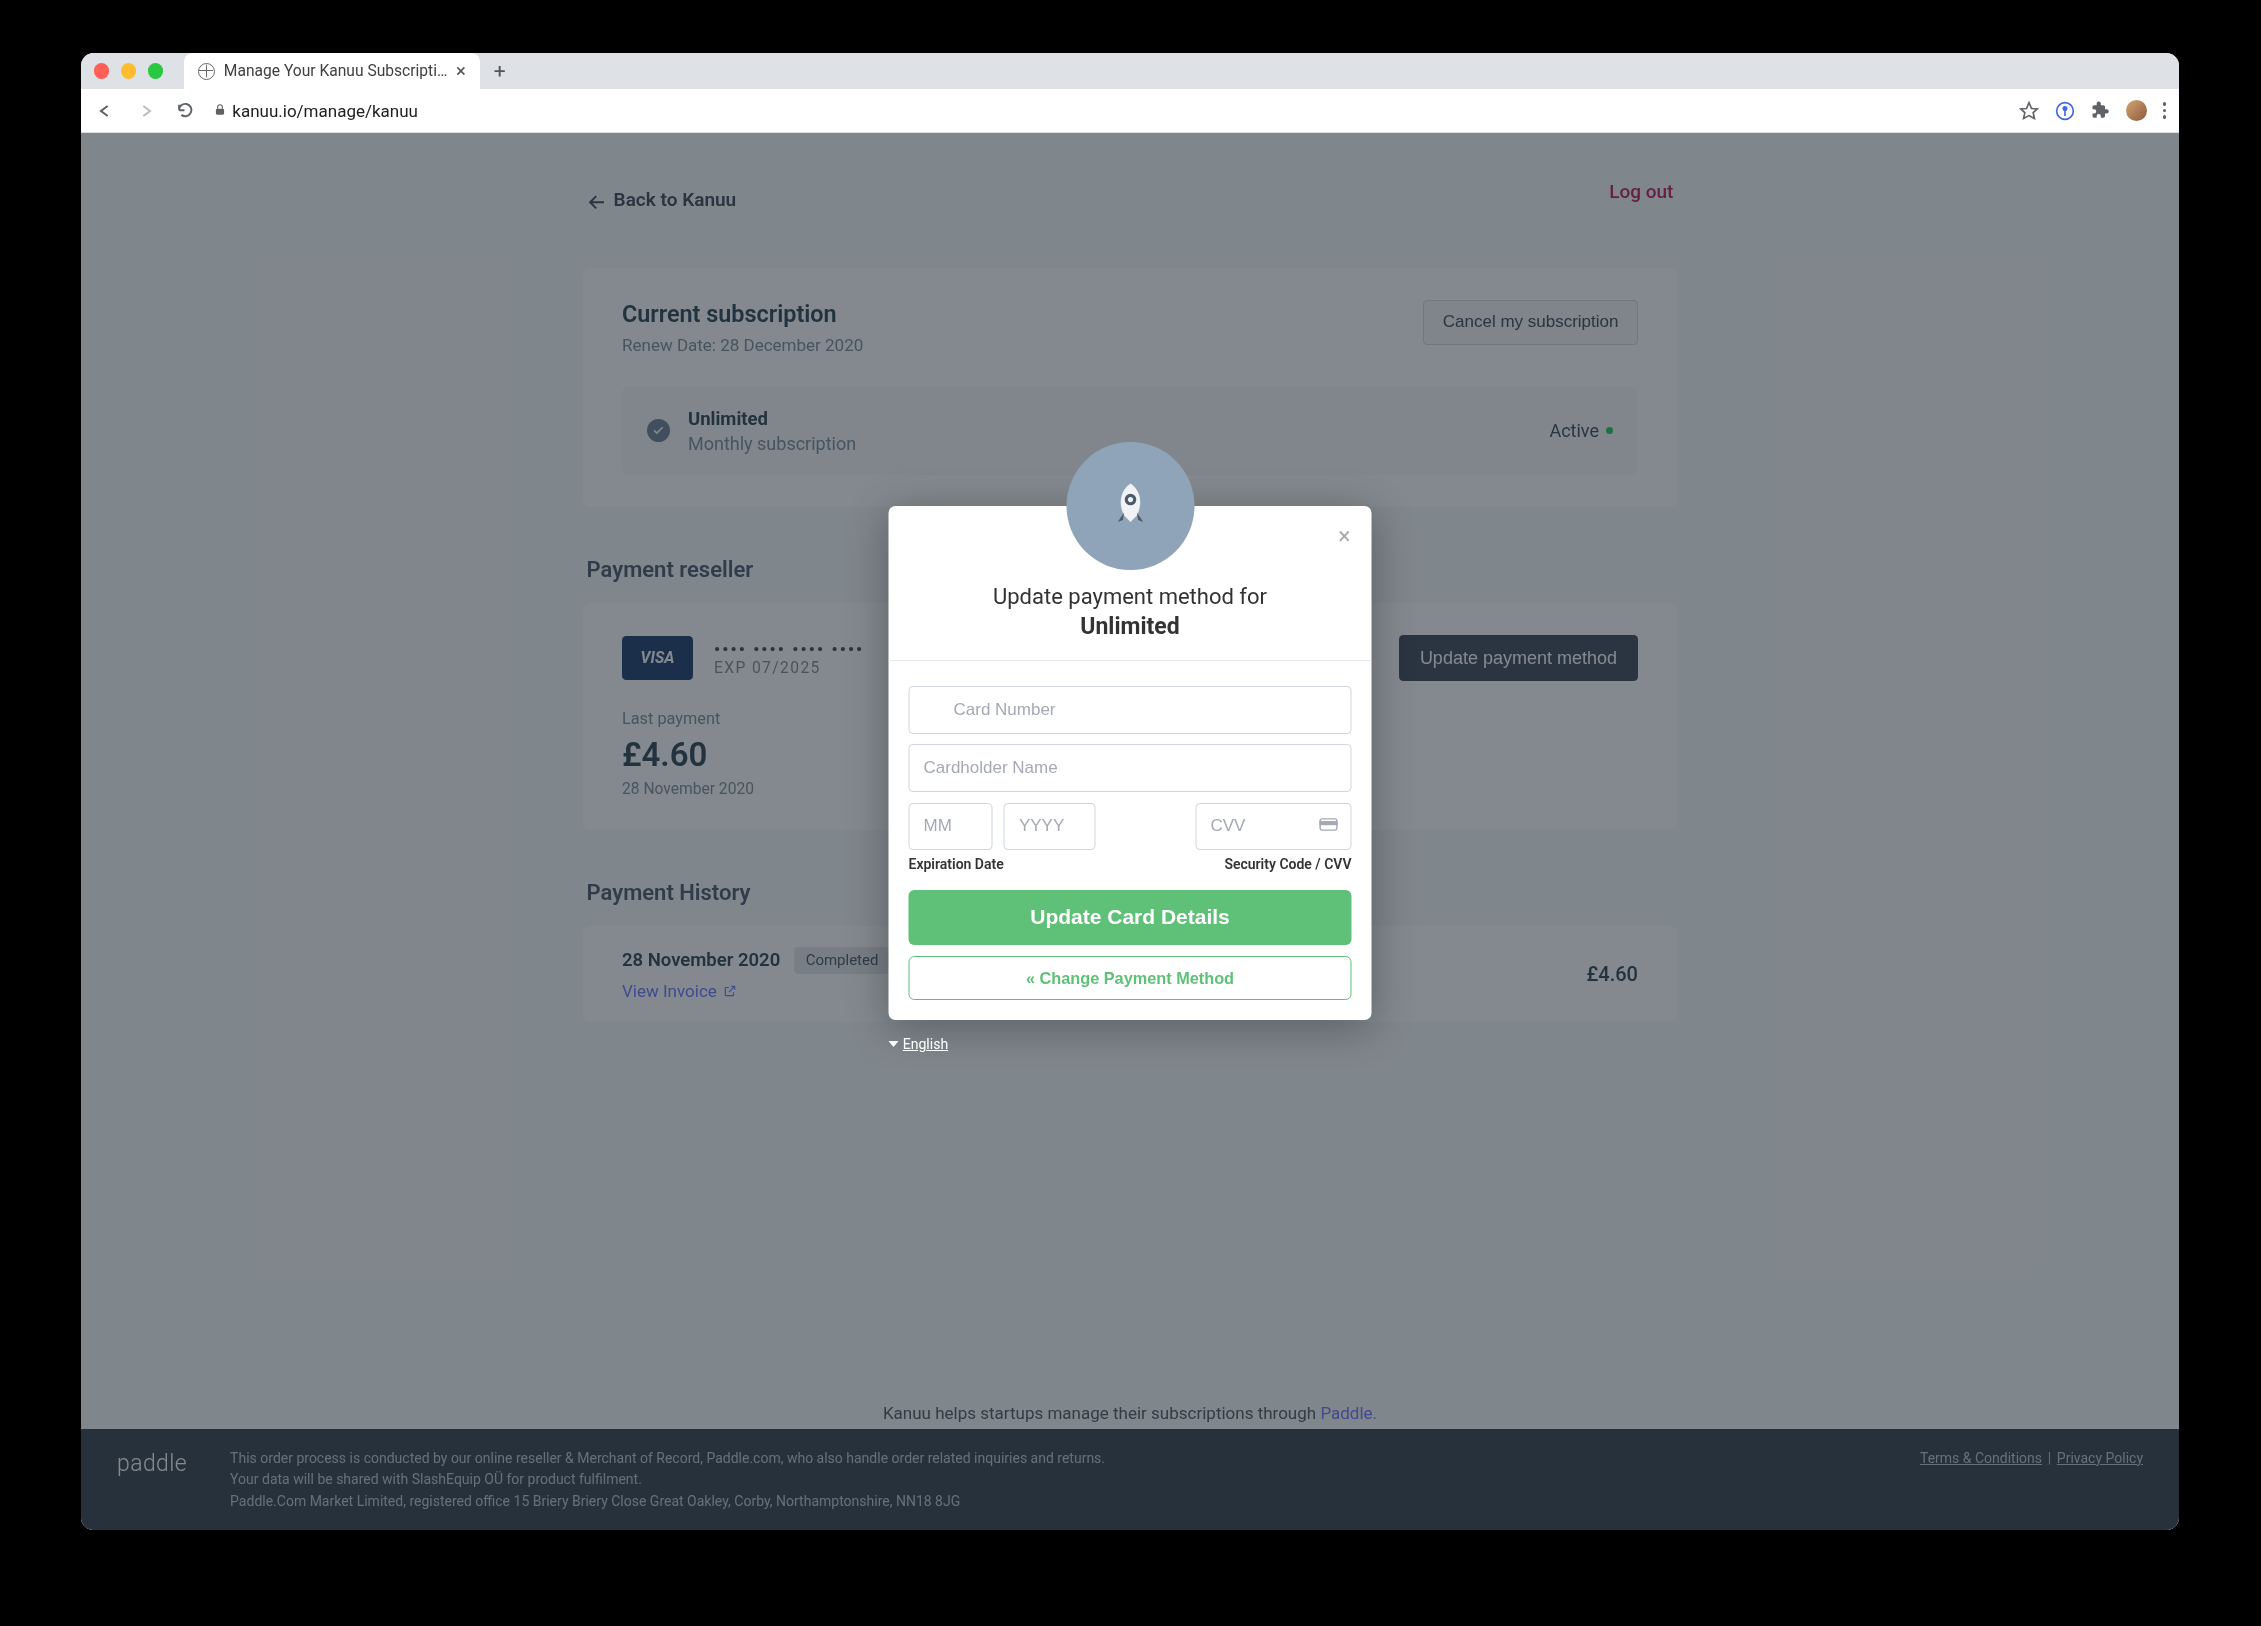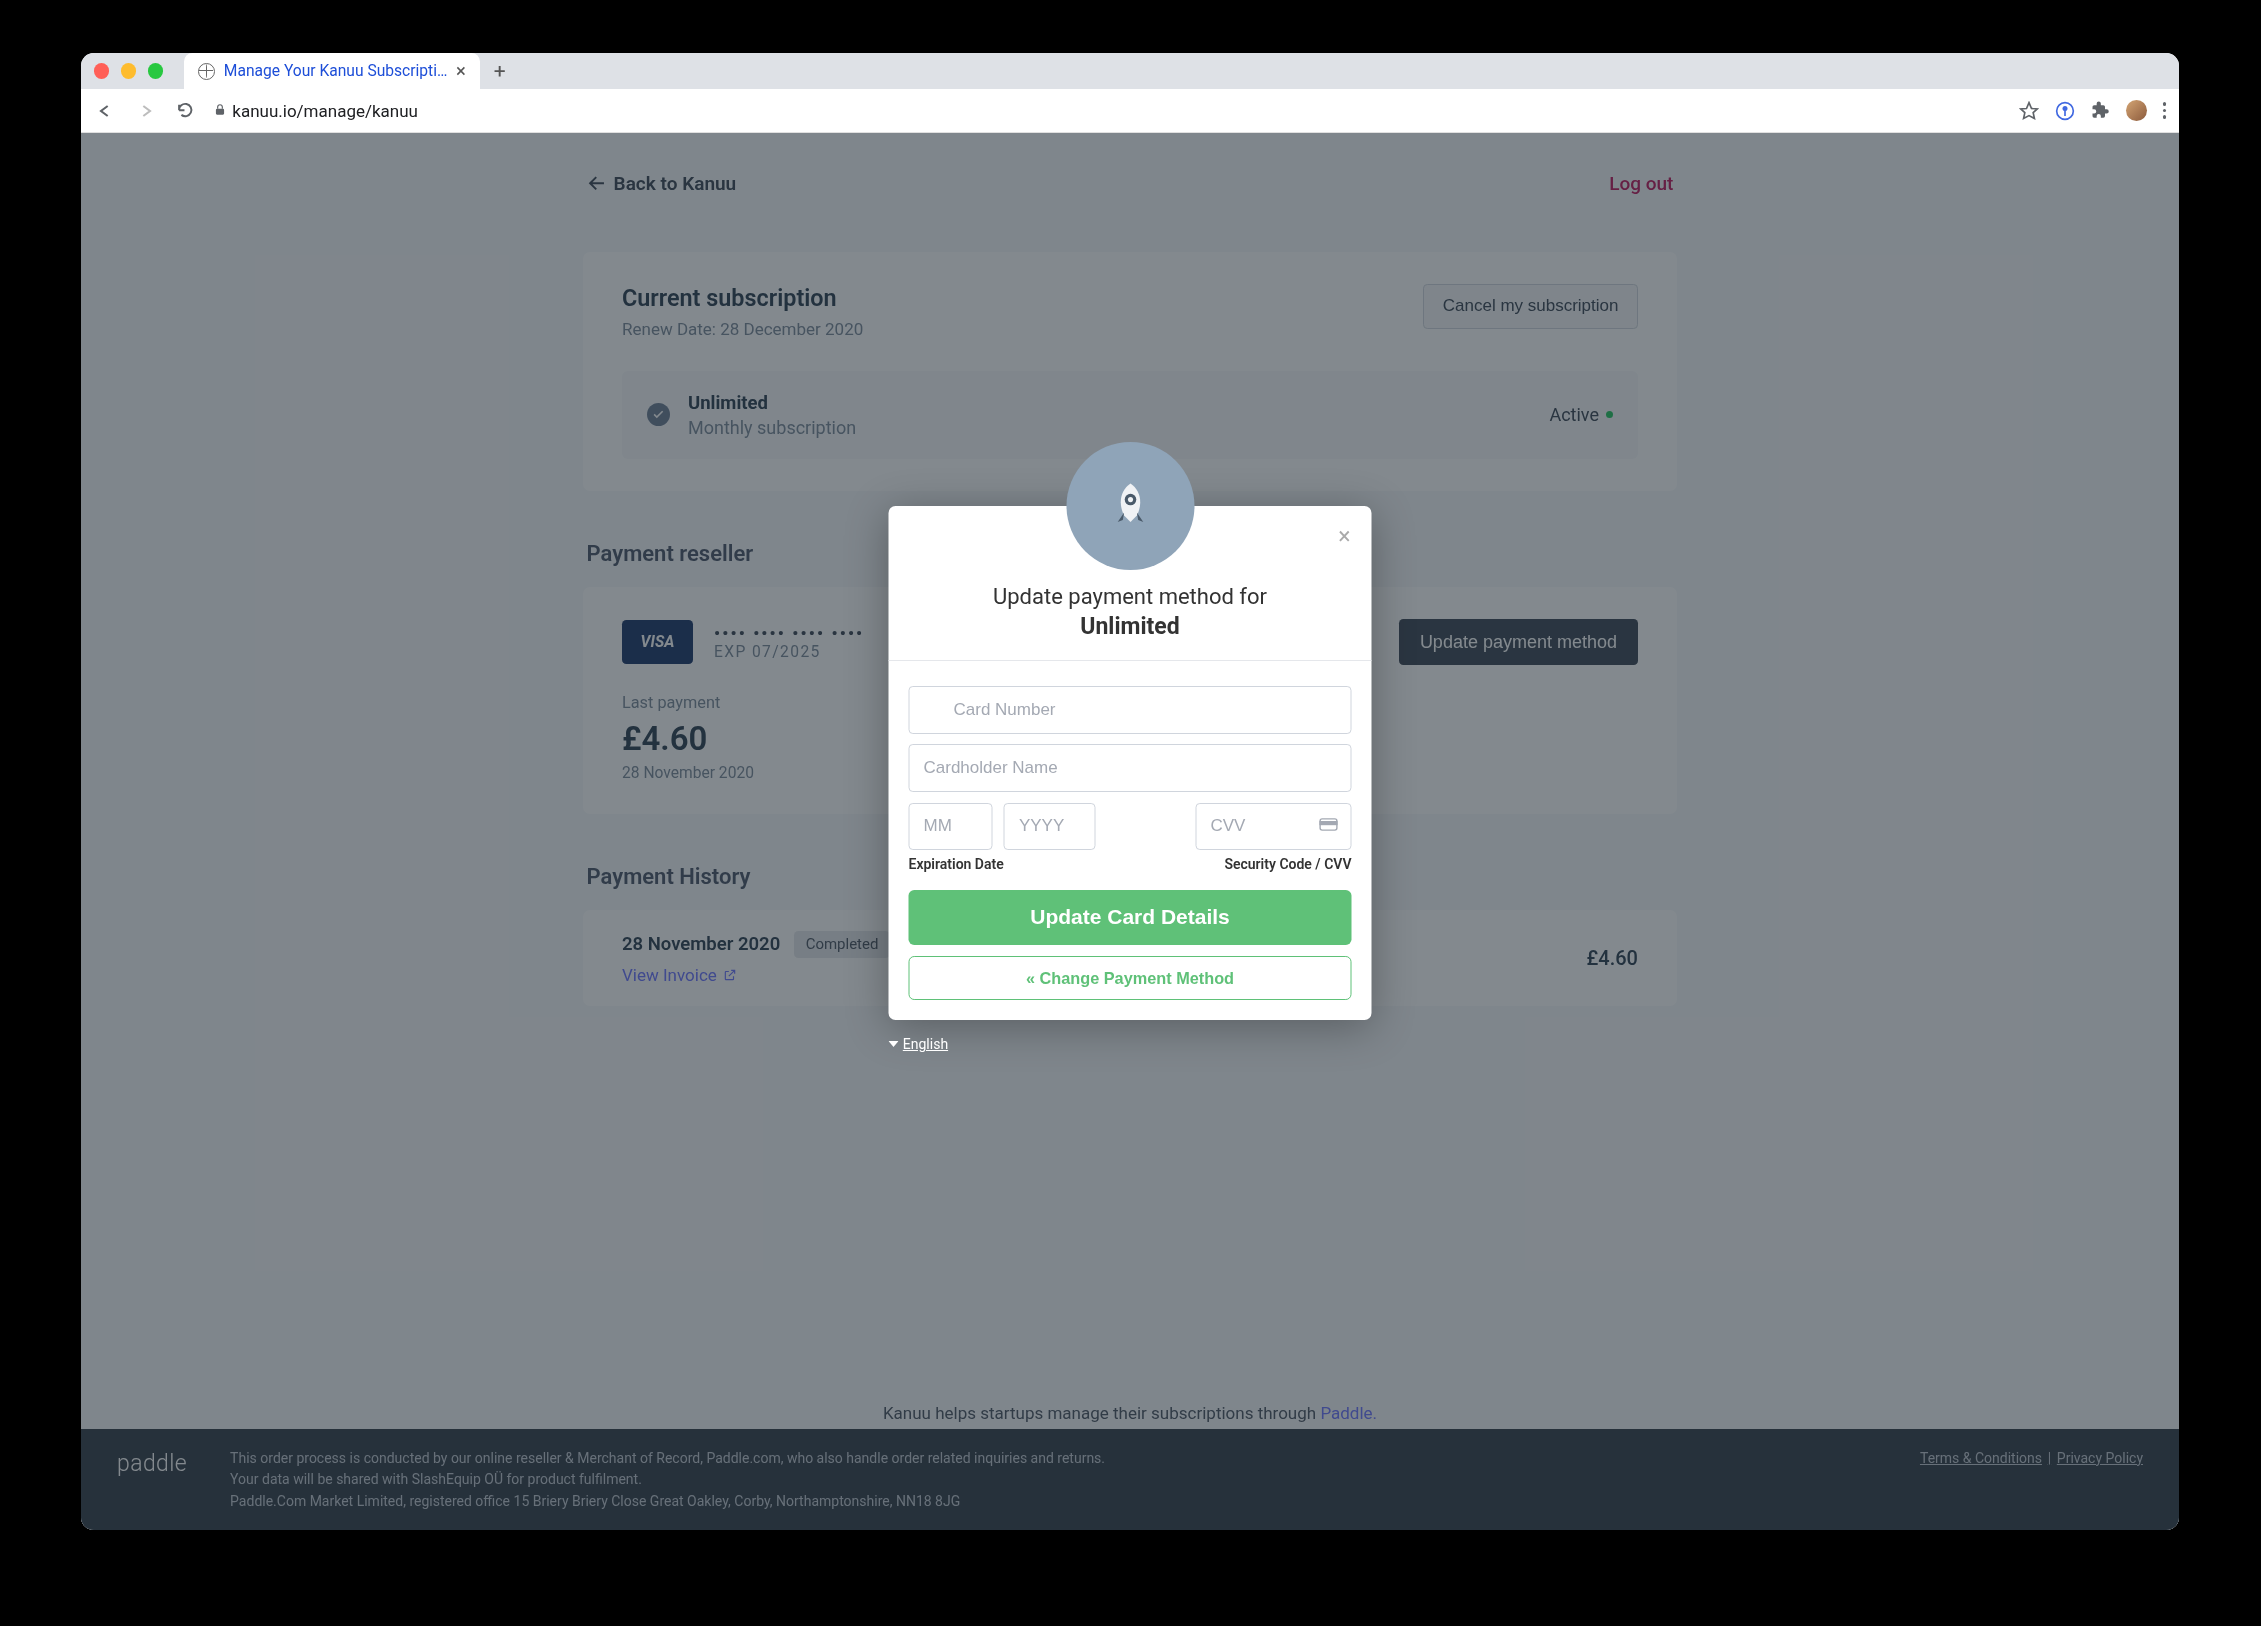--- a/index.html
+++ b/index.html
@@ -6,40 +6,40 @@
 body { font-family: -apple-system, BlinkMacSystemFont, "Segoe UI", Roboto, sans-serif; background: #000; width: 2261px; height: 1626px; overflow: hidden; }
 .viewport { position: absolute; left: 81px; top: 53px; width: 2098px; height: 1477px; background: #f1f3f4; border-radius: 12.8px; overflow: hidden; }
 .tab-bar { height: 36px; background: #dee1e6; display: flex; align-items: center; padding-left: 12.8px; }
 .traffic-lights { display: flex; gap: 11.4px; margin-right: 21px; }
 .circle { width: 15.6px; height: 15.6px; border-radius: 50%; }
 .circle.red { background: #ff5f57; } .circle.yellow { background: #febc2e; } .circle.green { background: #28c840; }
 .tab { display: flex; align-items: center; gap: 8.5px; background: #fff; height: 36px; padding: 0 14px; border-radius: 8.5px 8.5px 0 0; min-width: 277px; }
 .tab .globe { width: 17px; height: 17px; border: 1.4px solid #666; border-radius: 50%; position: relative; }
 .tab .globe::before { content: ""; position: absolute; top: 0; left: 6.4px; width: 1.4px; height: 14px; background: #666; border-radius: 50%; }
 .tab .globe::after { content: ""; position: absolute; top: 6.4px; left: 0; width: 14px; height: 1.4px; background: #666; }
-.tab-title { font-size: 15.6px; color: #1d4ed8; text-align: right; }
+.tab-title { font-size: 15.6px; color: #404040; text-align: right; }
 .tab-close { margin-left: auto; font-size: 18.5px; color: #555; cursor: pointer; }
 .tab-new { margin-left: 14px; font-size: 21px; color: #555; cursor: pointer; }
 .url-bar { height: 44px; background: #fff; display: flex; align-items: center; padding: 0 12.8px; gap: 15.6px; border-bottom: 0.7px solid #e0e0e0; }
 .nav-arrow { width: 24px; height: 24px; display: flex; align-items: center; justify-content: center; color: #5f6368; cursor: pointer; }
 .nav-arrow.disabled { color: #bdbdbd; }
 .nav-arrow svg { width: 20px; height: 20px; }
 .reload svg { width: 18.5px; height: 18.5px; }
 .url-field { flex: 1; display: flex; align-items: center; gap: 5.7px; font-size: 17px; color: #202124; }
 .url-field .lock svg { width: 14px; height: 14px; }
 .url-right { display: flex; align-items: center; gap: 15.6px; }
 .icon20 { width: 20px; height: 20px; display: flex; align-items: center; justify-content: center; }
 .avatar { width: 21px; height: 21px; border-radius: 50%; background: linear-gradient(135deg,#d4a574,#8b5a3c); }
 .dots { display: flex; flex-direction: column; gap: 2.8px; }
 .dots span { width: 3.6px; height: 3.6px; background: #5f6368; border-radius: 50%; }
 
 .page-wrap { position: relative; height: calc(100% - 80px); background: #f7f8fa; }
 .page-content { max-width: 1094px; margin: 0 auto; padding: 39px 0 0; }
 .top-row { display: flex; justify-content: space-between; align-items: center; margin-bottom: 57px; padding: 0 3.6px; }
-.back-link { display: flex; align-items: center; gap: 8.5px; font-size: 19px; color: #3a4654; font-weight: 600; cursor: pointer; }
+.back-link { display: flex; align-items: flex-end; gap: 8.5px; font-size: 19px; color: #3a4654; font-weight: 600; cursor: pointer; margin-top: 16px; }
 .back-link svg { width: 18.5px; height: 18.5px; }
 .logout { font-size: 19px; color: #be185d; font-weight: 500; cursor: pointer; }
 
 .card { background: #fff; border-radius: 7px; padding: 32px 39px; margin-bottom: 50px; }
 .card-header { display: flex; justify-content: space-between; align-items: flex-start; margin-bottom: 32px; }
 .card-title { font-size: 23.4px; font-weight: 600; color: #2c3e50; margin-bottom: 7px; }
 .card-subtitle { font-size: 17px; color: #7b8a9a; }
 .cancel-sub { padding: 11.4px 18.5px; background: #f5f6f8; border: 0.7px solid #d0d5dd; border-radius: 4.3px; font-size: 17px; color: #3a4654; cursor: pointer; }
 .plan-row { background: #f8f9fb; border-radius: 5.7px; padding: 21px 25px; display: flex; align-items: center; justify-content: space-between; }
 .plan-left { display: flex; align-items: center; gap: 18px; }

